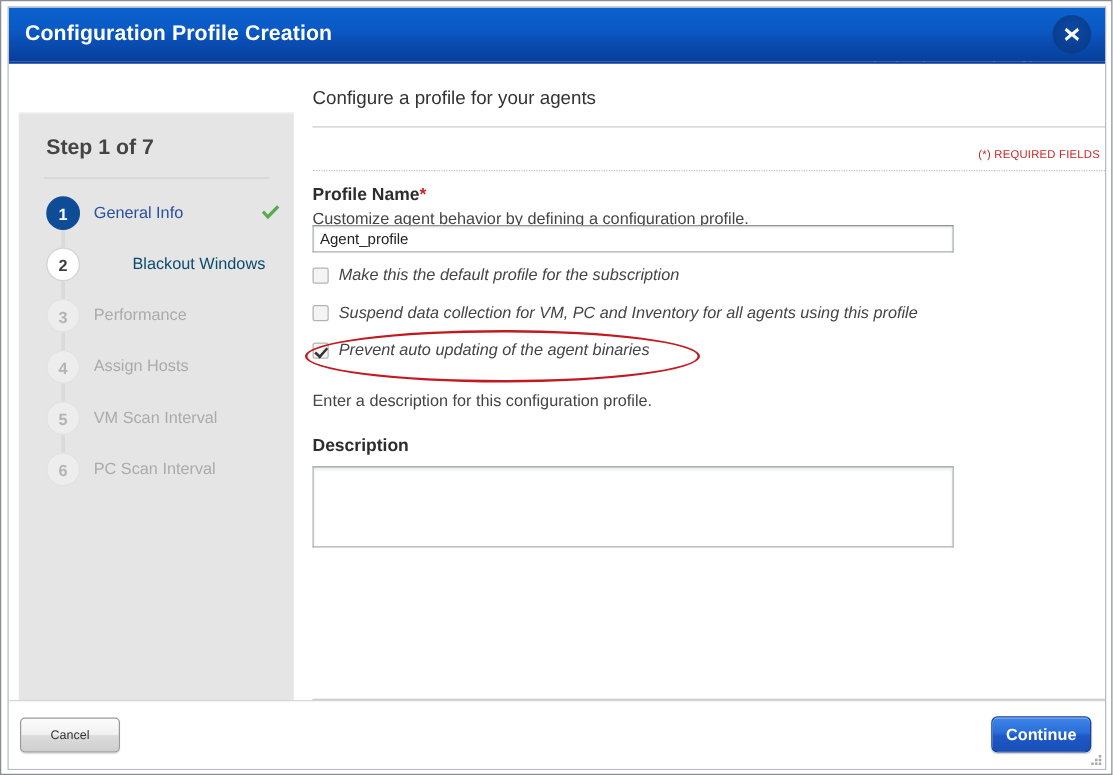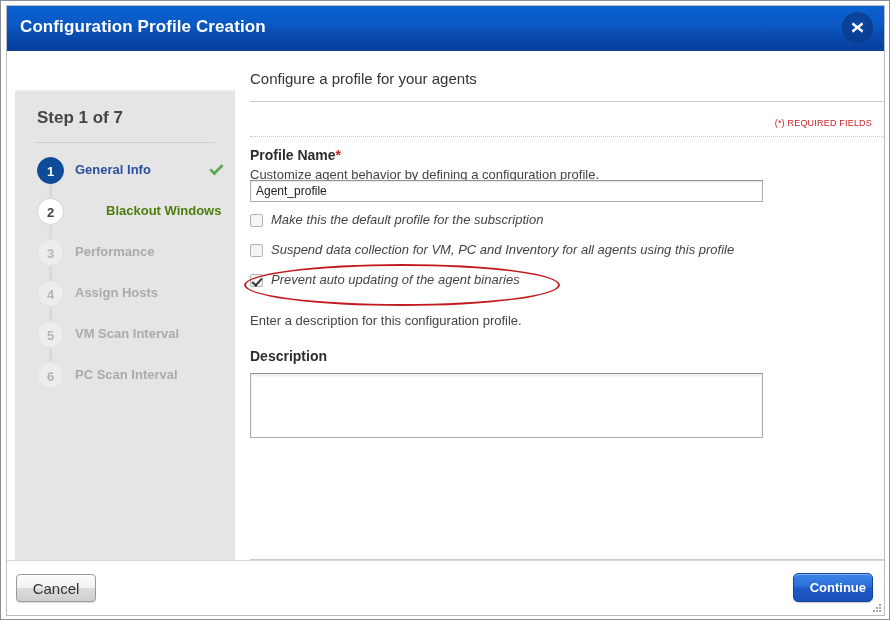--- a/index.html
+++ b/index.html
@@ -130,25 +130,25 @@
   }
   .step-circle.disabled {
     background: #ededed;
     color: #b4b4b4;
     border: 1px solid #e2e2e2;
   }
   .step-label {
     position: absolute;
     left: 60px; top: 11px;
     font-size: 13px;
-    font-weight: bold;
+    font-weight: normal;
     white-space: nowrap;
   }
   .step-label.active   { color: #28509c; }
-  .step-label.next     { color: #4d7c0f; padding-left: 31px; }
+  .step-label.next     { color: #0c4a6e; padding-left: 31px; }
   .step-label.disabled { color: #ababab; }
   .step-connector {
     position: absolute;
     left: 34px; top: 33px;
     width: 3px; height: 14px;
     background: #dadada;
   }
   .step-check {
     position: absolute;
     left: 193px; top: 12px;
@@ -175,21 +175,21 @@
   }
   #content-sub {
     position: absolute;
     left: 7px; top: 109px;
     font-size: 13px;
     color: #444444;
     white-space: nowrap;
   }
   #required-note {
     position: absolute;
-    right: 12px; top: 60px;
+    right: 4px; top: 60px;
     font-size: 9px;
     color: #cc2222;
     letter-spacing: 0.2px;
     white-space: nowrap;
   }
   #content-dotted {
     position: absolute;
     left: 7px; top: 78px;
     width: 634px; height: 0;
     border-top: 1px dotted #c2c2c2;
@@ -308,39 +308,38 @@
   #cancel-btn {
     position: absolute;
     left: 9px; top: 13px;
     width: 80px; height: 28px;
     box-sizing: border-box;
     border: 1px solid #9a9a9a;
     border-radius: 4px;
     background: linear-gradient(to bottom, #fcfcfc 0%, #f1f1f1 48%, #dcdcdc 52%, #cfcfcf 100%);
     color: #333333;
     font-family: "Liberation Sans", sans-serif;
-    font-size: 15px;
+    font-size: 10px;
     cursor: pointer;
     box-shadow: 0 1px 1px rgba(0,0,0,0.15);
   }
   #continue-btn {
     position: absolute;
     right: 11px; top: 12px;
     width: 80px; height: 29px;
     box-sizing: border-box;
     border: 1px solid #1243a0;
     border-radius: 5px;
     background: linear-gradient(to bottom, #3f85e8 0%, #2a6ed8 45%, #1d59c6 55%, #1a4fb8 100%);
     color: #ffffff;
     font-family: "Liberation Sans", sans-serif;
     font-size: 13px;
     font-weight: bold;
     cursor: pointer;
     box-shadow: inset 0 1px 0 rgba(255,255,255,0.35), 0 1px 1px rgba(0,0,0,0.2);
-    text-align: right;
   }
   #resize-grip {
     position: absolute;
     right: 3px; bottom: 3px;
     width: 9px; height: 9px;
   }
   #resize-grip i {
     position: absolute;
     width: 2px; height: 2px;
     background: #a8a8a8;

